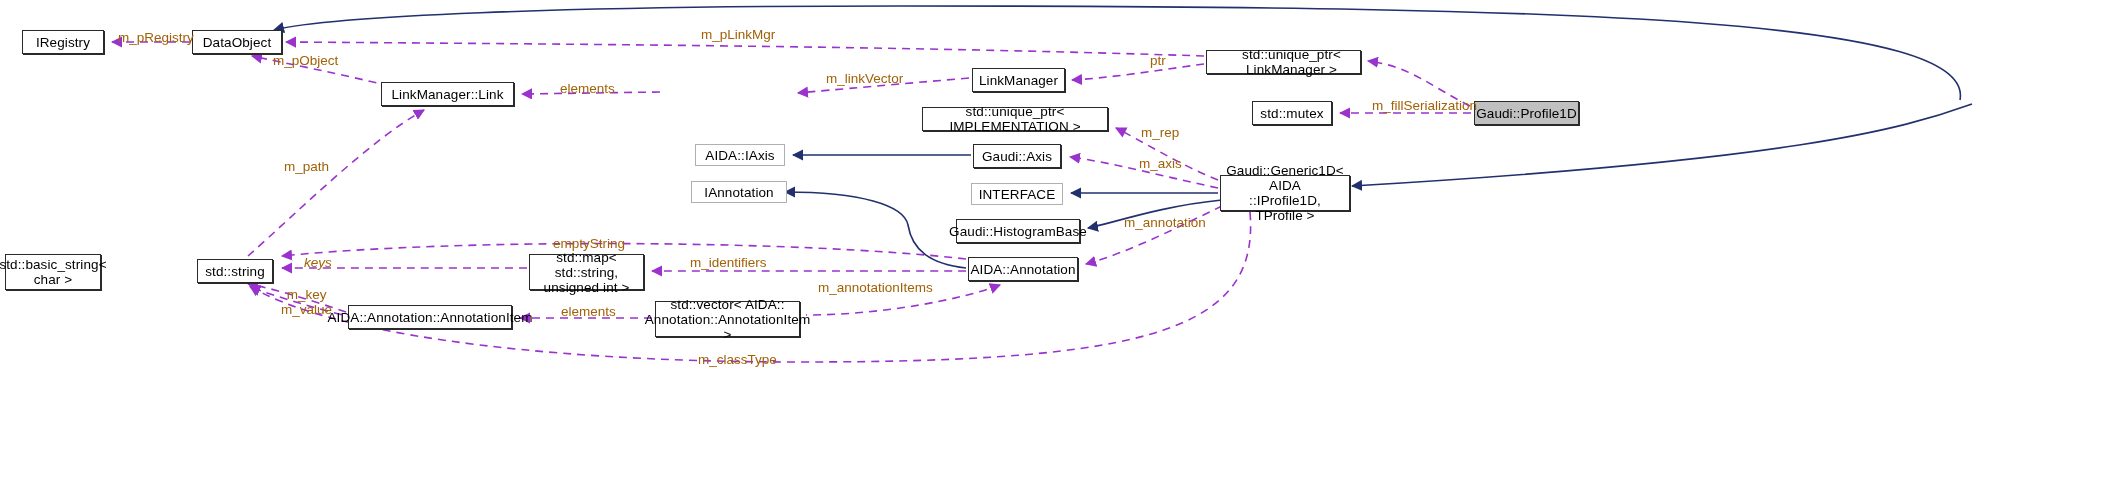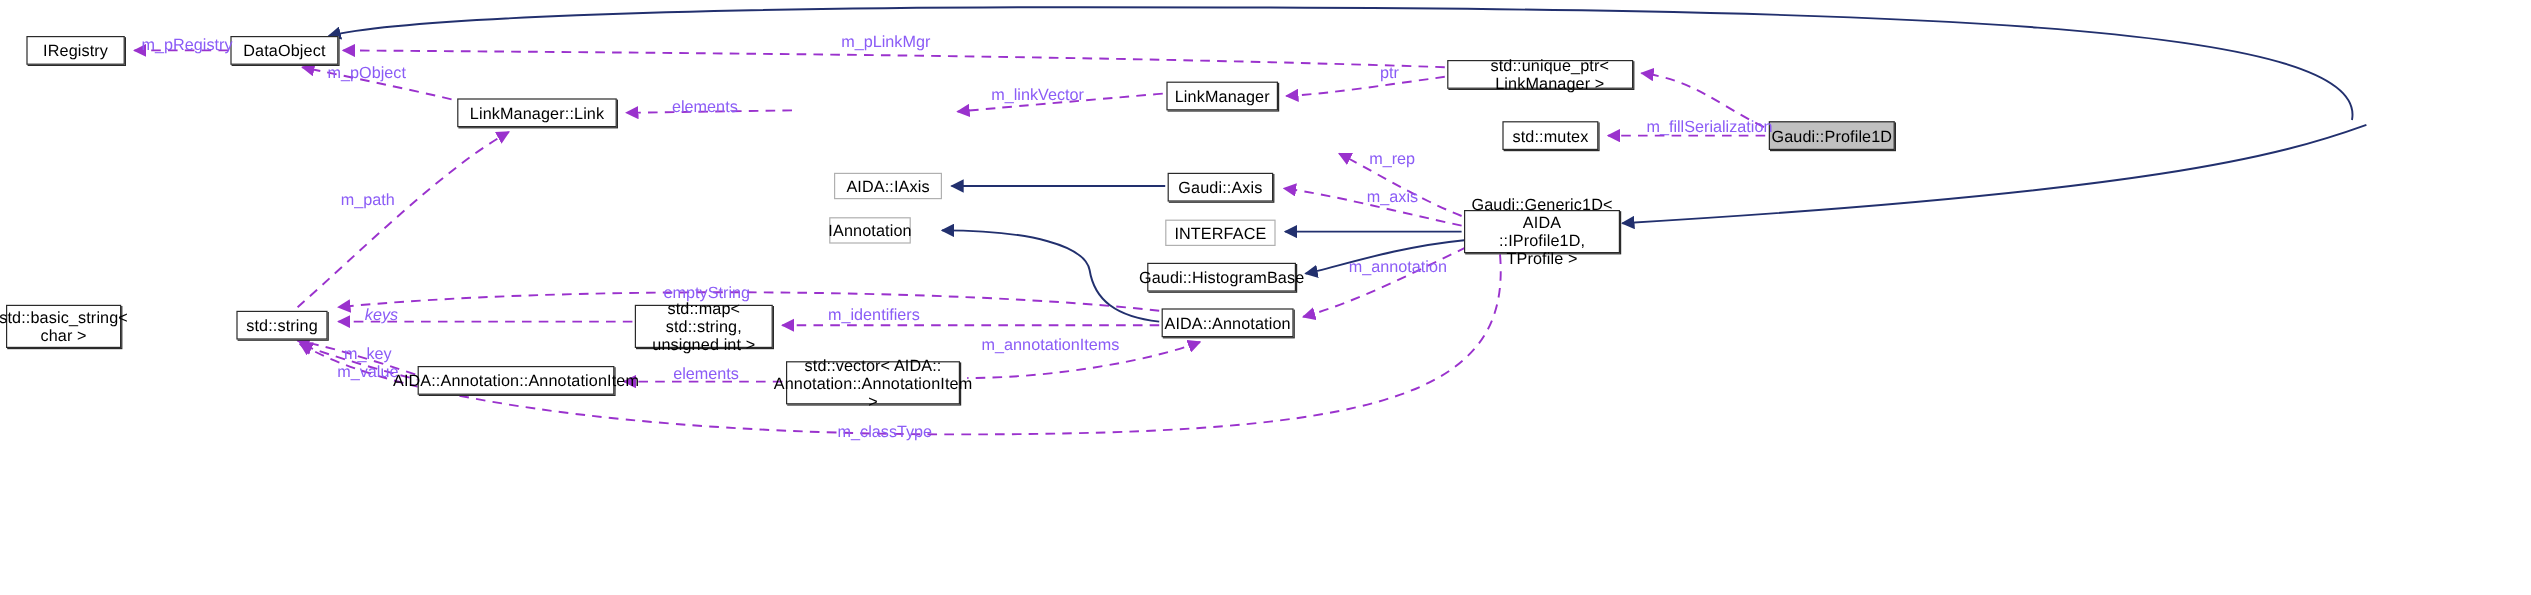--- a/index.html
+++ b/index.html
@@ -52,21 +52,21 @@
   .node.highlight {
     background: #c0c0c0;
     border: 1px solid #2a2a2a;
     box-shadow: 1px 1px 0 0 #2a2a2a;
   }
   .edge-label {
     position: absolute;
     font-family: "Liberation Sans", sans-serif;
     font-size: 13.5px;
     line-height: 15px;
-    color: #8b5cf6;
+    color: #a16207;
     background: transparent;
     white-space: pre-line;
     text-align: center;
     z-index: 6;
     pointer-events: none;
   }
 </style>
 </head>
 <body>
 
@@ -138,25 +138,26 @@
 
       <path d="M 1222 200 C 1160 206, 1110 224, 1088 228" marker-end="url(#arrowNavy)"></path>
     </g>
   </svg>
 
   <div class="node solid-border" style="left:22px;  top:30px;  width:82px;  height:24px;">IRegistry</div>
   <div class="node solid-border" style="left:192px; top:30px;  width:90px;  height:24px;">DataObject</div>
   <div class="node solid-border" style="left:381px; top:82px;  width:133px; height:24px;">LinkManager::Link</div>
   <div class="node solid-border" style="left:972px; top:68px;  width:93px;  height:24px;">LinkManager</div>
   <div class="node solid-border" style="left:1206px;top:50px;  width:155px; height:24px;padding-left:20px;">std::unique_ptr&lt; LinkManager &gt;</div>
+  <div class="node solid-border" style="left:922px; top:107px; width:186px; height:24px;">std::unique_ptr&lt; IMPLEMENTATION &gt;</div>
   <div class="node solid-border" style="left:1252px;top:101px; width:80px;  height:24px;">std::mutex</div>
   <div class="node highlight" style="left:1474px;top:101px; width:105px; height:24px;">Gaudi::Profile1D</div>
   <div class="node light-border" style="left:695px; top:144px; width:90px;  height:22px;">AIDA::IAxis</div>
   <div class="node solid-border" style="left:973px; top:144px; width:88px;  height:24px;">Gaudi::Axis</div>
-  <div class="node light-border" style="left:691px; top:181px; width:68px;  height:22px;">IAnnotation</div>
+  <div class="node light-border" style="left:691px; top:181px; width:96px;  height:22px;">IAnnotation</div>
   <div class="node light-border" style="left:971px; top:183px; width:92px;  height:22px;">INTERFACE</div>
   <div class="node solid-border" style="left:1220px;top:175px; width:130px; height:36px;">Gaudi::Generic1D&lt; AIDA
 ::IProfile1D, TProfile &gt;</div>
   <div class="node solid-border" style="left:956px; top:219px; width:124px; height:24px;">Gaudi::HistogramBase</div>
   <div class="node solid-border" style="left:5px;   top:254px; width:96px;  height:36px;">std::basic_string&lt;
 char &gt;</div>
   <div class="node solid-border" style="left:197px; top:259px; width:76px;  height:24px;">std::string</div>
   <div class="node solid-border" style="left:529px; top:254px; width:115px; height:36px;">std::map&lt; std::string,
 unsigned int &gt;</div>
   <div class="node solid-border" style="left:968px; top:257px; width:110px; height:24px;">AIDA::Annotation</div>

